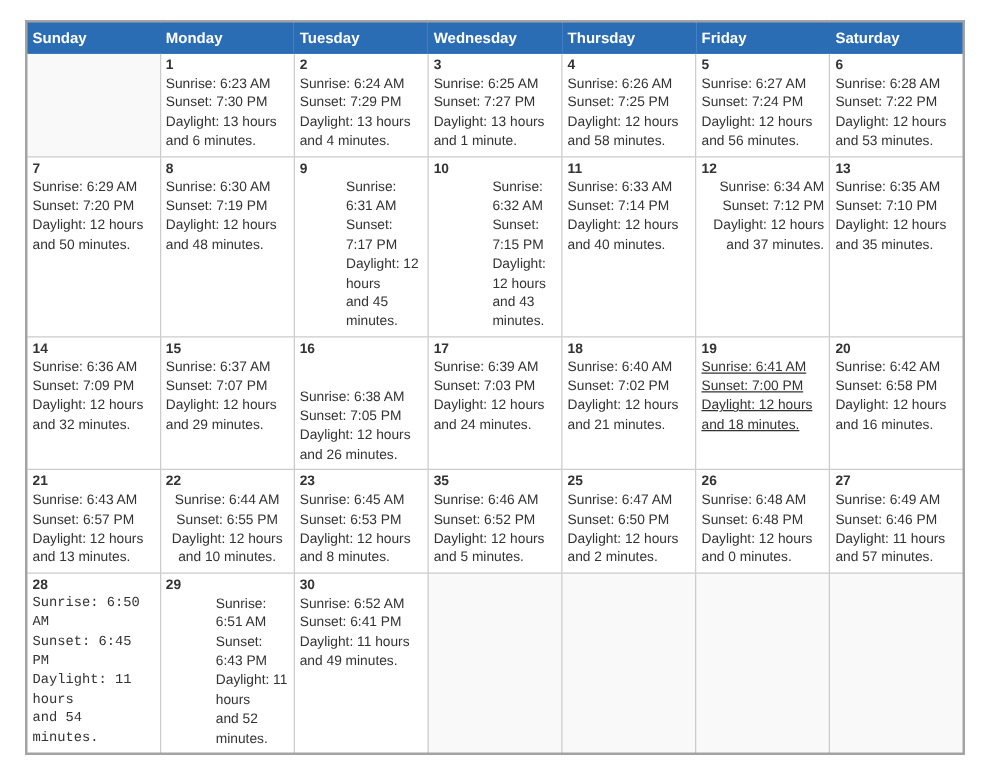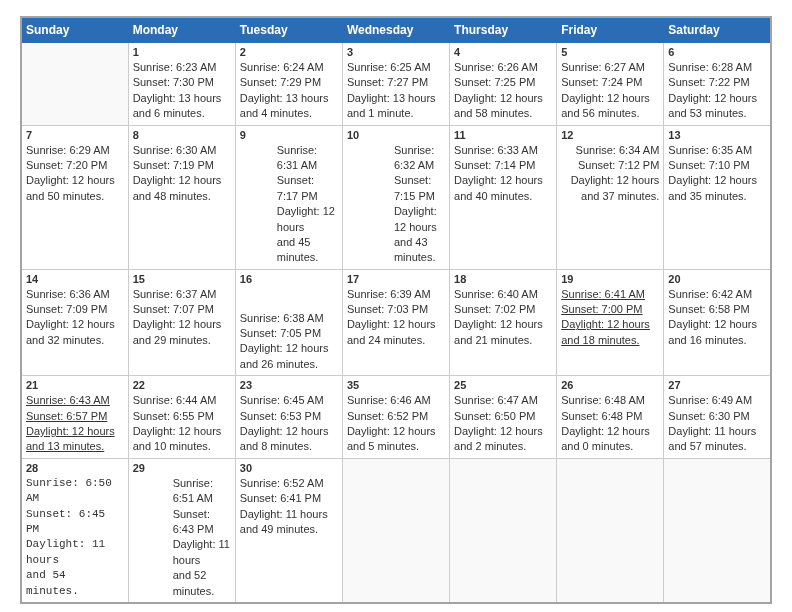--- a/index.html
+++ b/index.html
@@ -242,28 +242,28 @@
             <span class="day-num">20</span>
             <div class="day-info" style="white-space: pre-line;">Sunrise: 6:42 AM
 Sunset: 6:58 PM
 Daylight: 12 hours
 and 16 minutes.</div>
           </td>
         </tr>
         <tr>
           <td>
             <span class="day-num">21</span>
-            <div class="day-info" style="white-space: pre-line; text-decoration: underline;">Sunrise: 6:43 AM
+            <div class="day-info" style="white-space: pre-line;">Sunrise: 6:43 AM
 Sunset: 6:57 PM
 Daylight: 12 hours
 and 13 minutes.</div>
           </td>
           <td>
             <span class="day-num">22</span>
-            <div class="day-info" style="white-space: pre-line;">Sunrise: 6:44 AM
+            <div class="day-info" style="white-space: pre-line; text-align: center;">Sunrise: 6:44 AM
 Sunset: 6:55 PM
 Daylight: 12 hours
 and 10 minutes.</div>
           </td>
           <td>
             <span class="day-num">23</span>
             <div class="day-info" style="white-space: pre-line;">Sunrise: 6:45 AM
 Sunset: 6:53 PM
 Daylight: 12 hours
 and 8 minutes.</div>
@@ -285,21 +285,21 @@
           <td>
             <span class="day-num">26</span>
             <div class="day-info" style="white-space: pre-line;">Sunrise: 6:48 AM
 Sunset: 6:48 PM
 Daylight: 12 hours
 and 0 minutes.</div>
           </td>
           <td>
             <span class="day-num">27</span>
             <div class="day-info" style="white-space: pre-line;">Sunrise: 6:49 AM
-Sunset: 6:30 PM
+Sunset: 6:46 PM
 Daylight: 11 hours
 and 57 minutes.</div>
           </td>
         </tr>
         <tr class="last-row">
           <td>
             <span class="day-num">28</span>
             <div class="day-info" style="white-space: pre-line; font-family: Liberation Mono, monospace;">Sunrise: 6:50 AM
 Sunset: 6:45 PM
 Daylight: 11 hours

